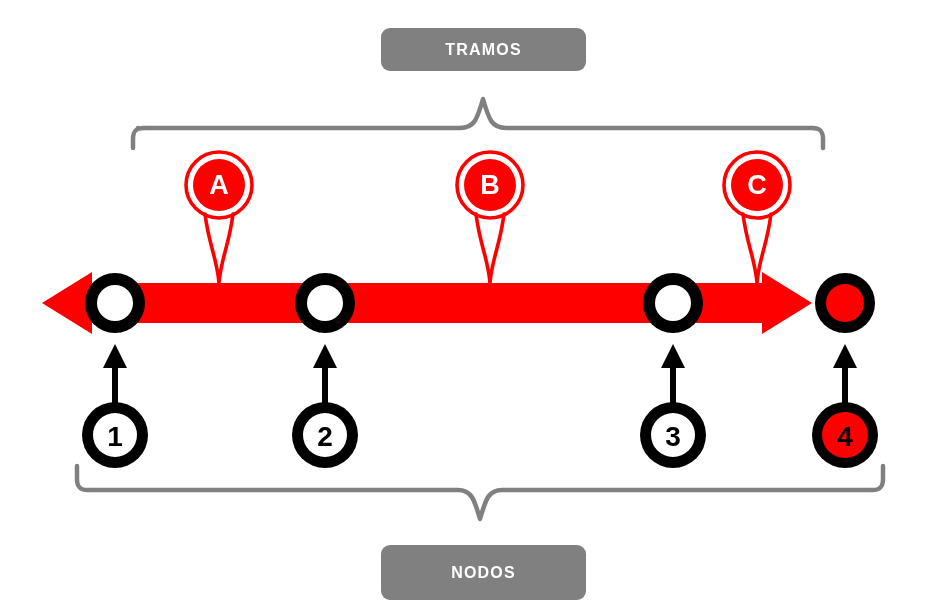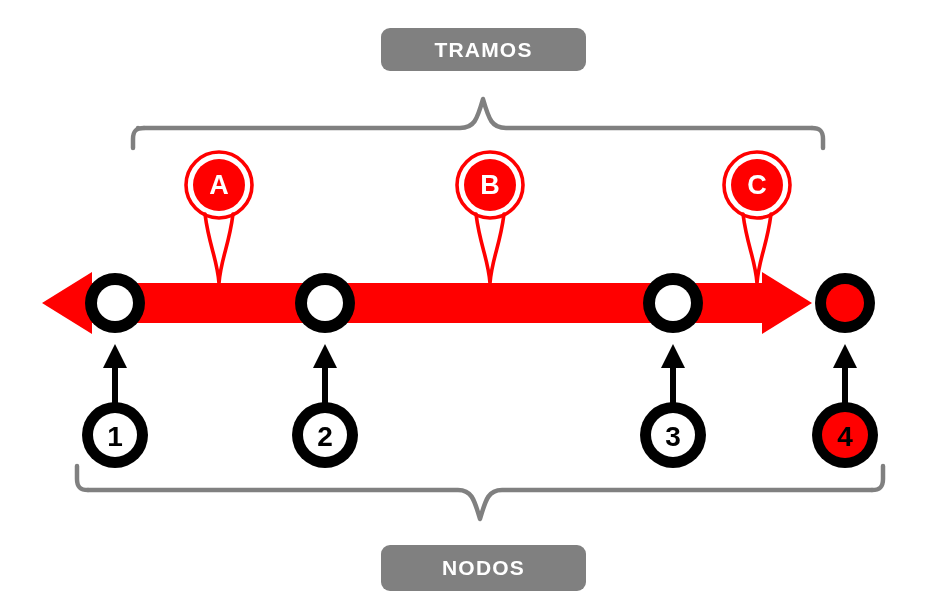--- a/index.html
+++ b/index.html
@@ -23,41 +23,41 @@
     left: 0;
     top: 0;
     width: 927px;
     height: 615px;
   }
   .band-label {
     position: absolute;
     background: #808080;
     color: #ffffff;
     font-weight: bold;
-    font-size: 21px;
+    font-size: 16px;
     letter-spacing: 1.2px;
     border-radius: 9px;
     display: flex;
     align-items: center;
     justify-content: center;
     text-align: center;
     font-family: "Liberation Sans", sans-serif;
     user-select: none;
   }
   #label-tramos {
     left: 381px;
     top: 28px;
     width: 205px;
     height: 43px;
   }
   #label-nodos {
     left: 381px;
     top: 545px;
     width: 205px;
-    height: 46px;
+    height: 55px;
   }
   .pin-letter,
   .node-number {
     font-family: "Liberation Sans", sans-serif;
     font-weight: bold;
   }
 </style>
 </head>
 <body>
 

